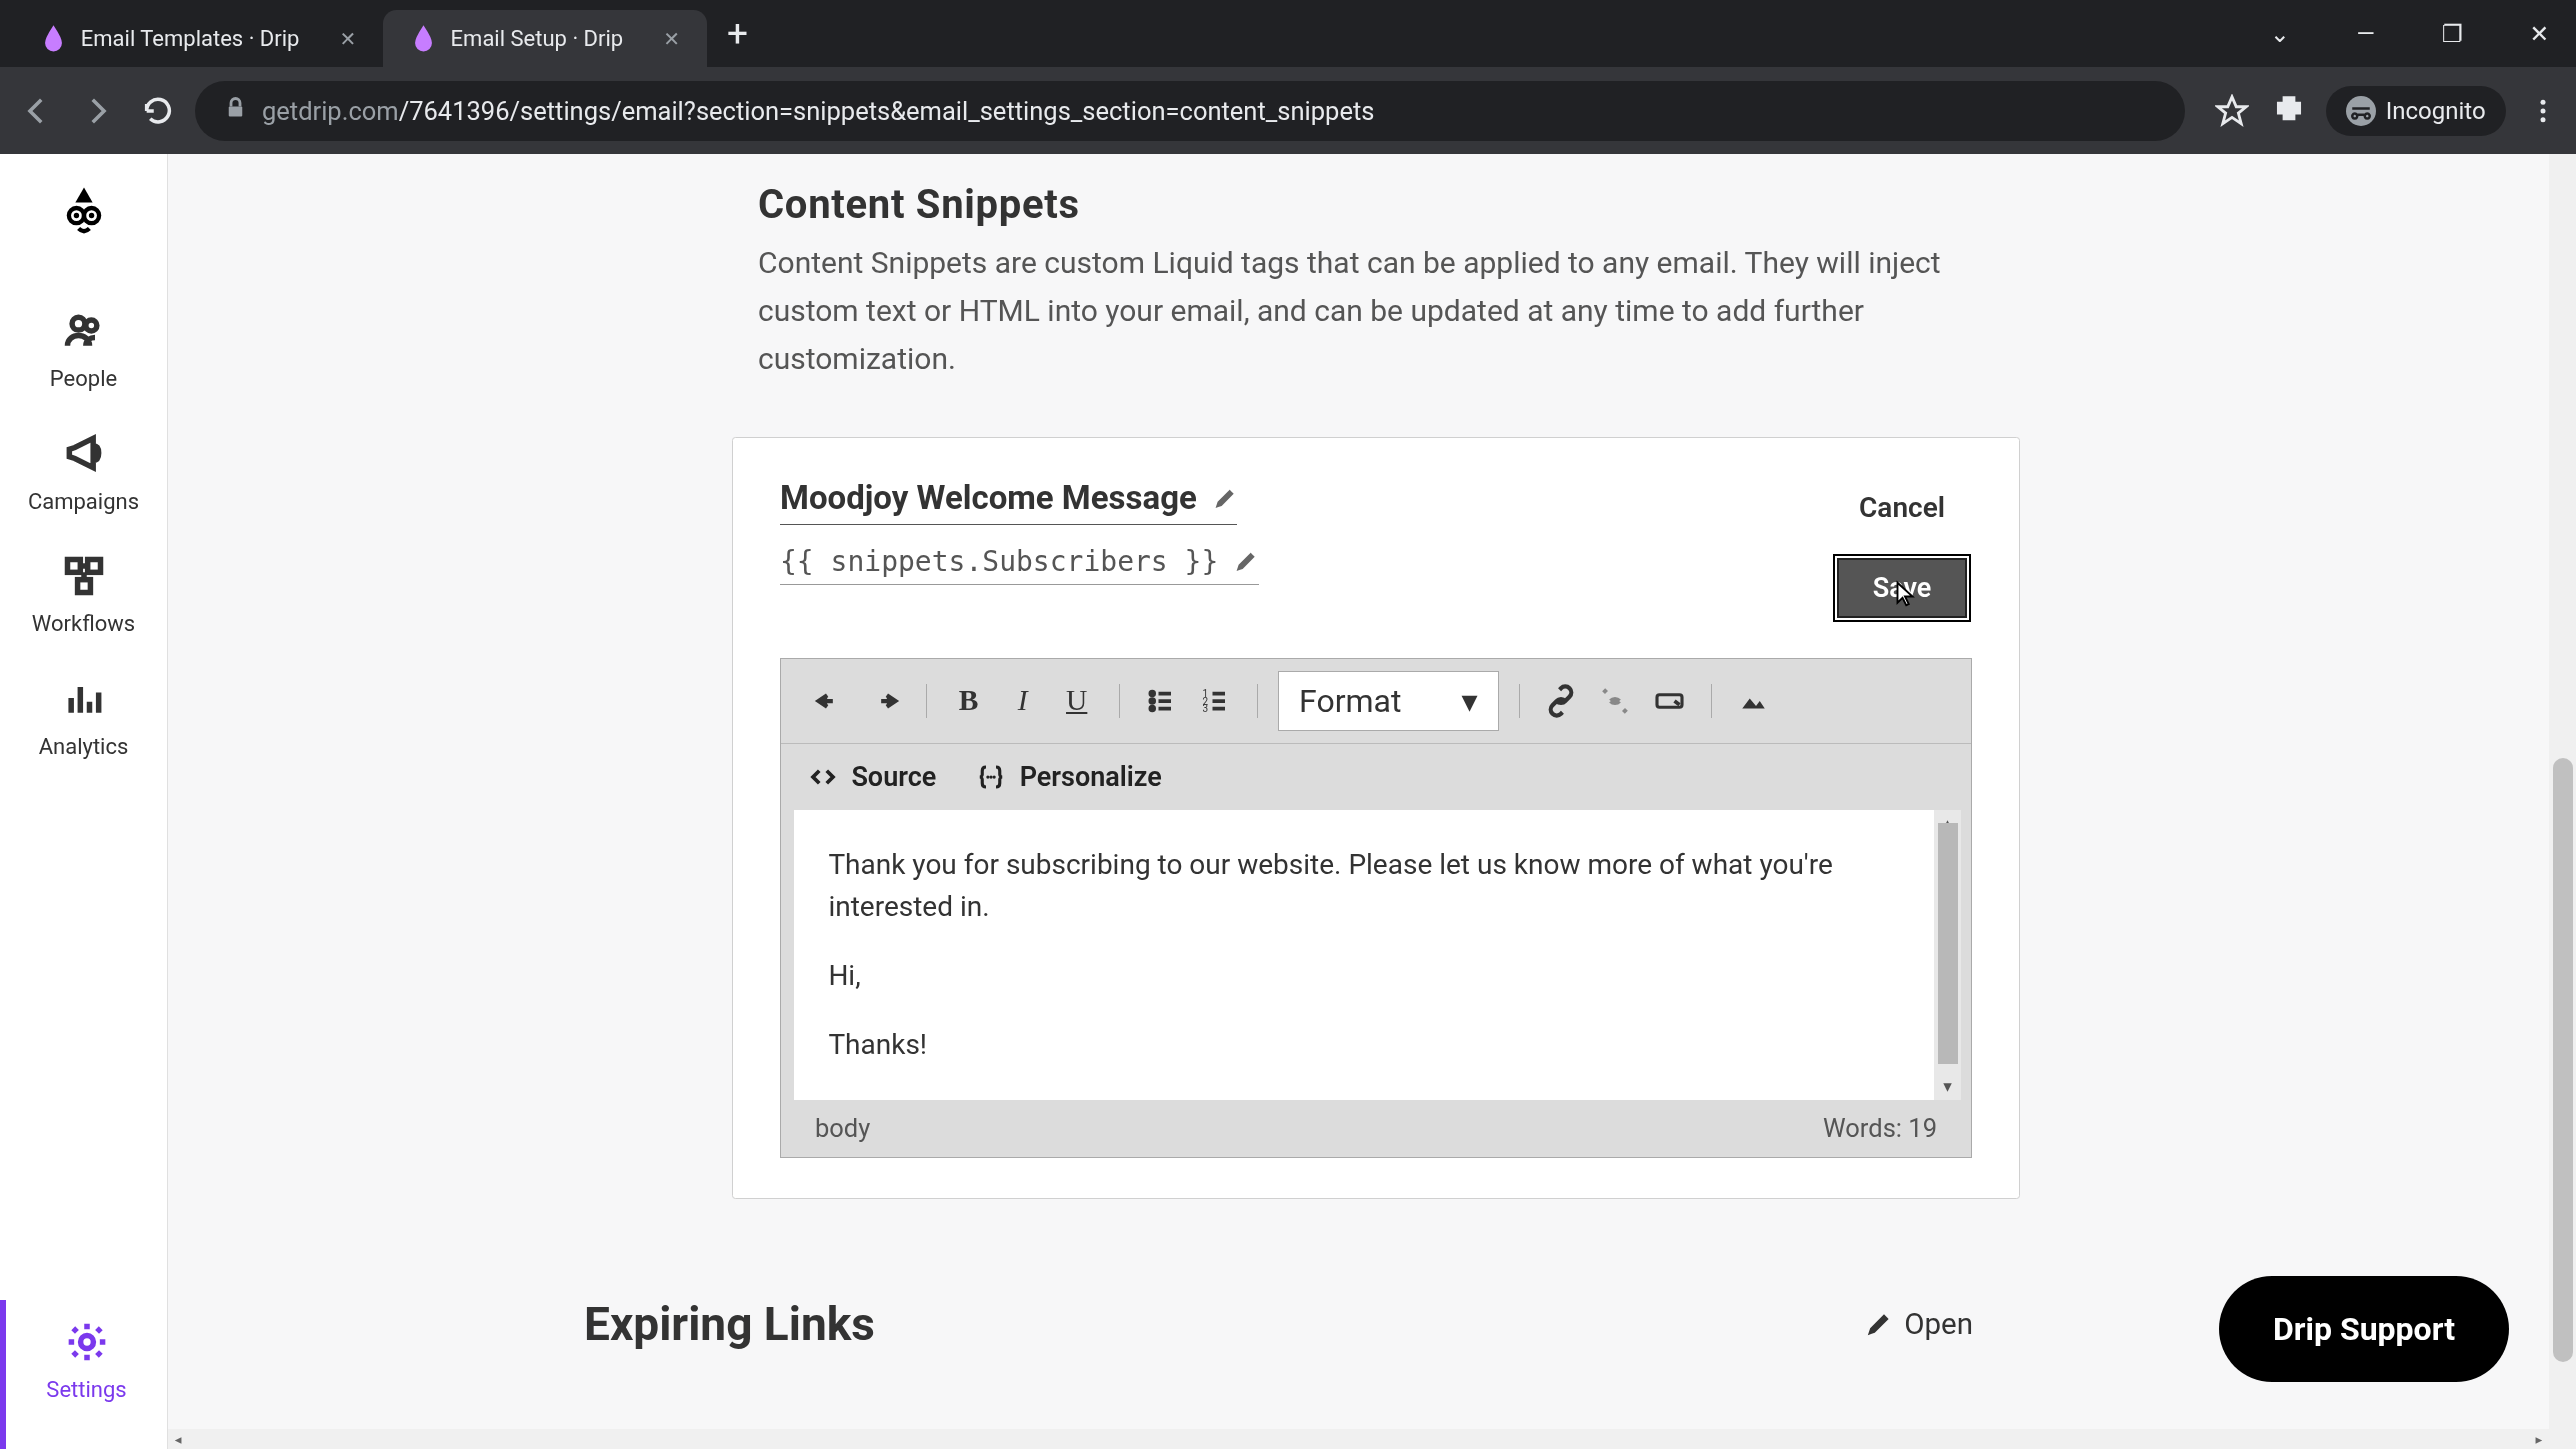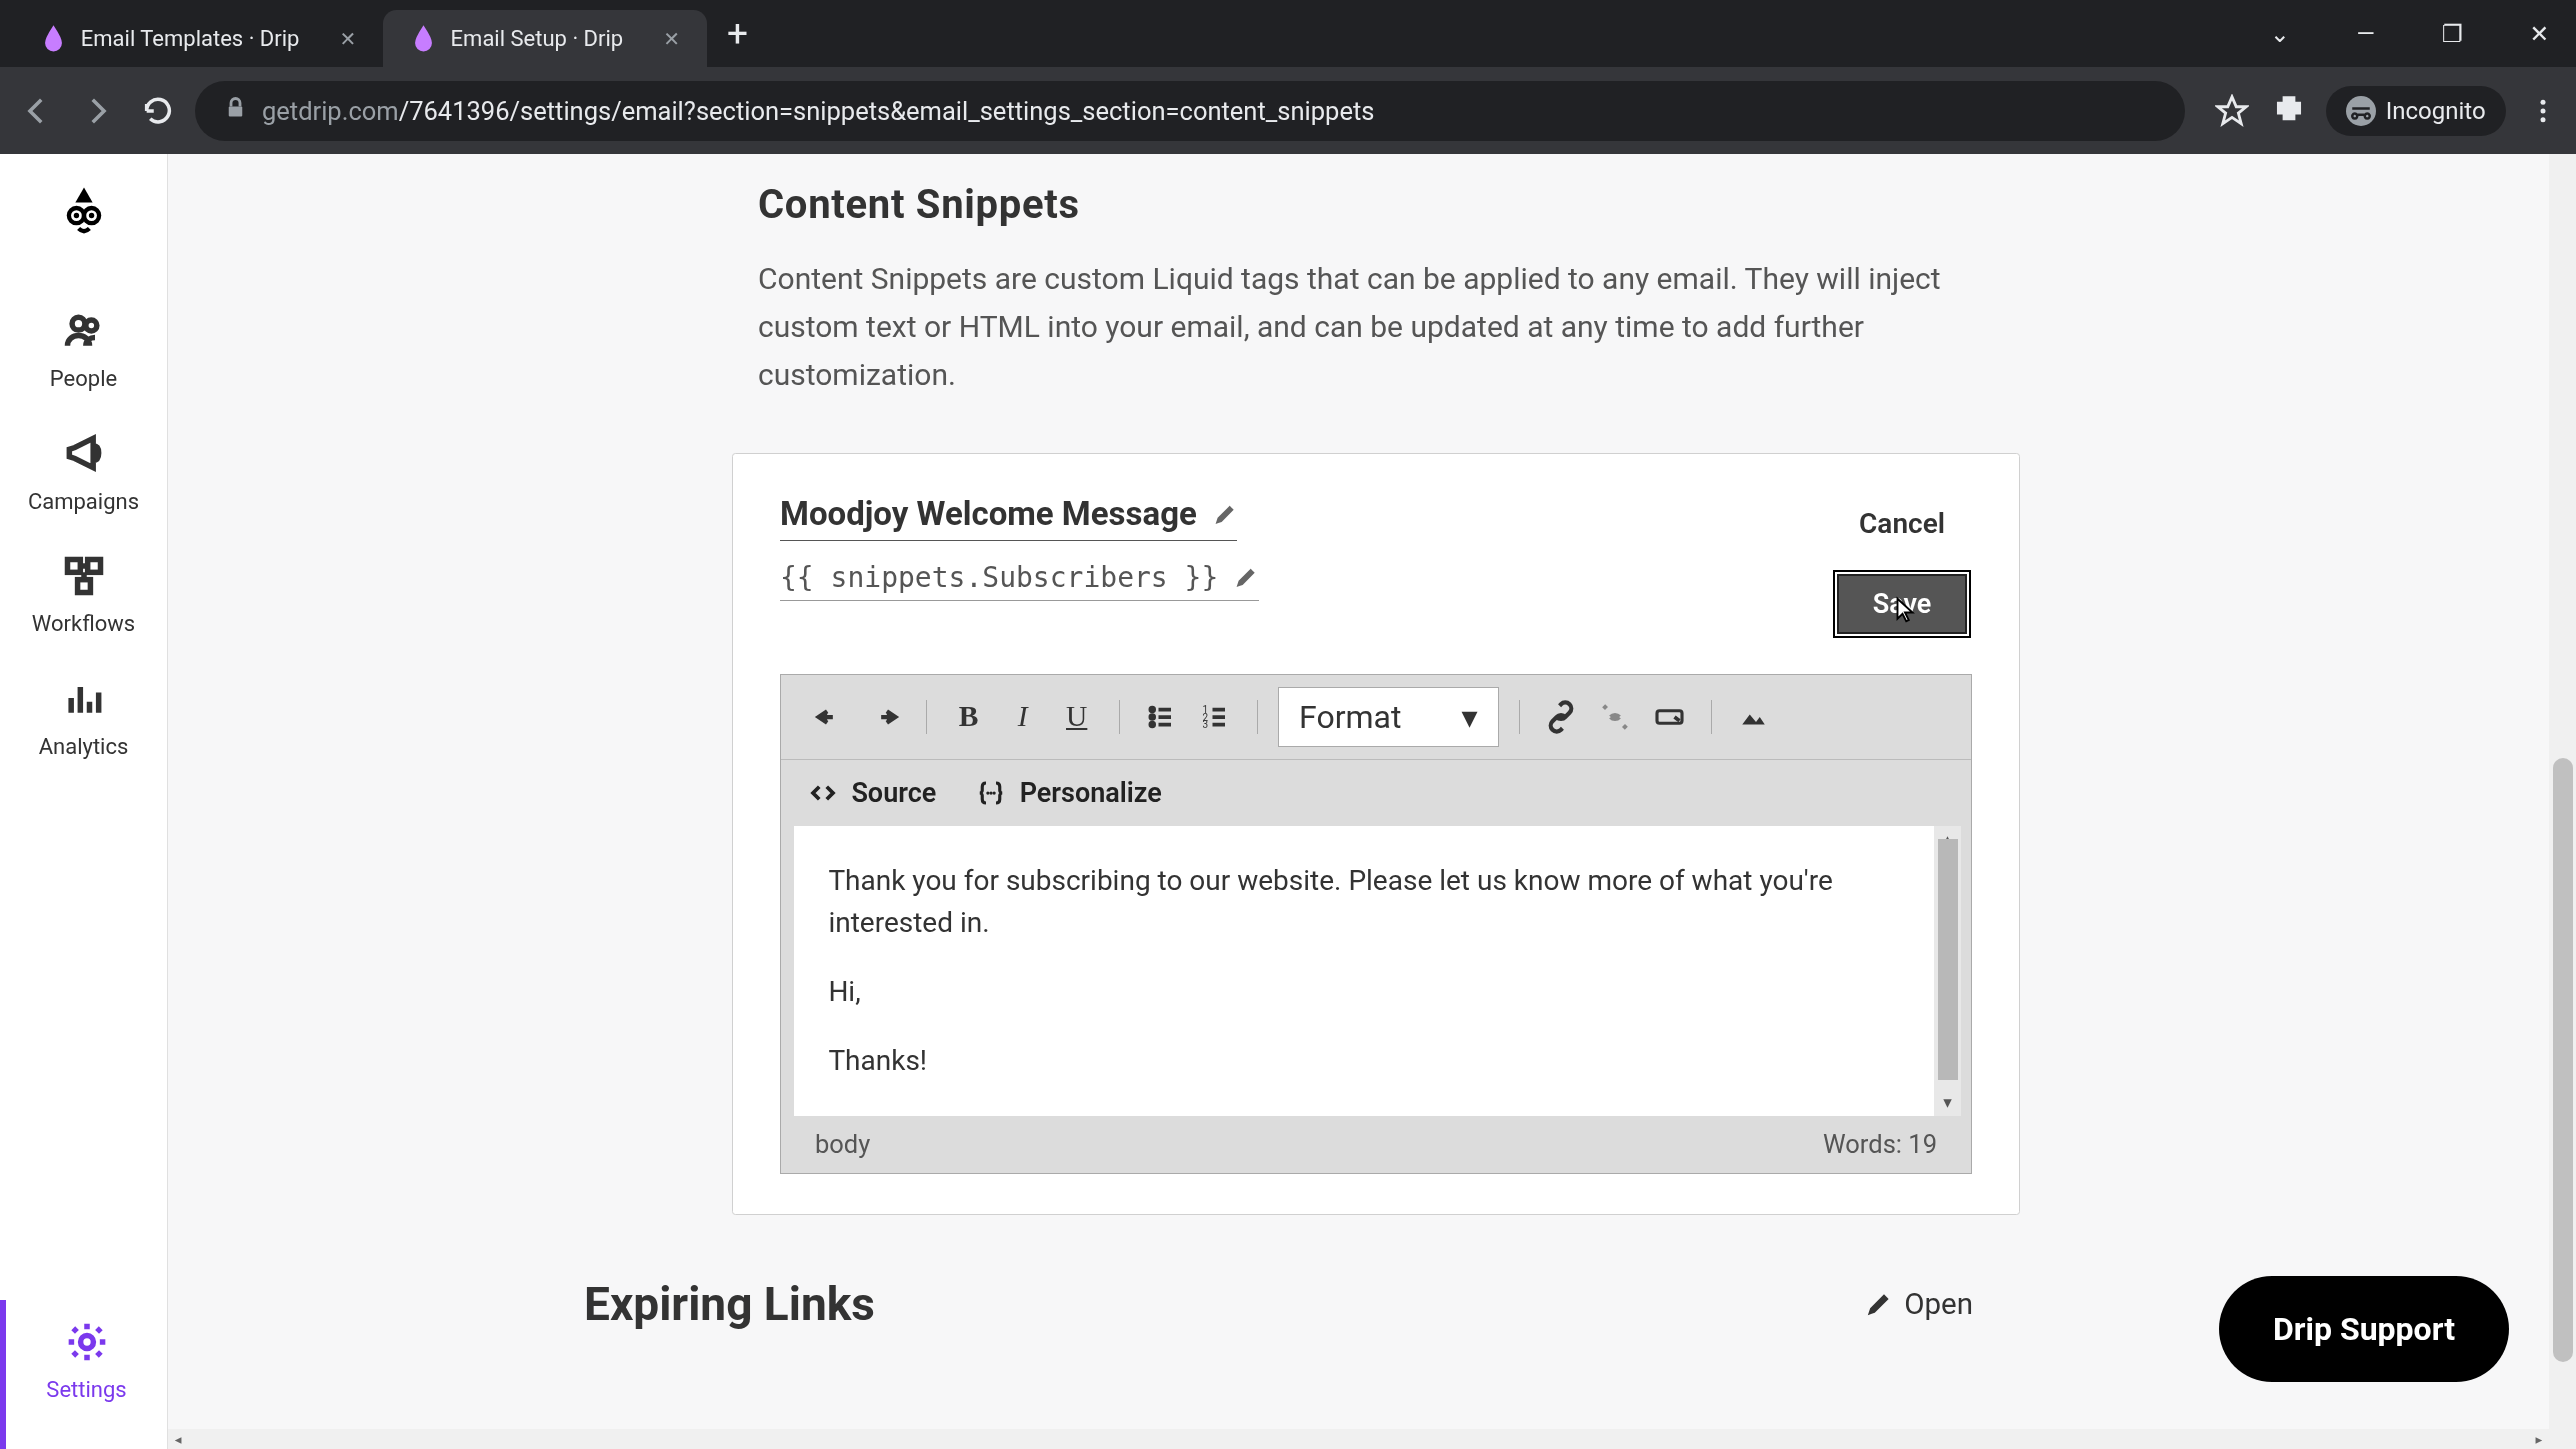--- a/index.html
+++ b/index.html
@@ -33,21 +33,21 @@
     .nav-item { display: flex; flex-direction: column; align-items: center; gap: 13.4px; padding: 20px 0; width: 100%; cursor: pointer; color: #333; font-size: 22px; }
     .nav-item.active { color: #7b39ed; border-left: 6.7px solid #7b39ed; }
     .nav-icon { width: 44px; height: 44px; }
     .nav-spacer { flex: 1; }
 
     .main-content { flex: 1; overflow-y: auto; padding: 0 0 40px 0; position: relative; }
     .scrollbar-track { position: absolute; right: 0; top: 0; width: 27px; height: 100%; background: #f0f0f0; }
     .scrollbar-thumb { position: absolute; right: 3.4px; top: 604px; width: 20px; height: 604px; background: #c0c0c0; border-radius: 10px; }
 
     .section-header { padding: 0 0 0 590px; margin-top: 27px; }
-    .section-title { font-size: 40px; font-weight: 700; color: #333; margin-bottom: 27px; letter-spacing: 0.7px; }
+    .section-title { font-size: 40px; font-weight: 700; color: #333; margin-bottom: 11px; letter-spacing: 0.7px; }
     .section-desc { font-size: 30px; color: #555; line-height: 1.6; max-width: 1221px; }
 
     .snippet-card { margin: 54px 0 0 564px; width: 1288px; border: 0.7px solid #d0d0d0; border-radius: 3.4px; background: #fff; padding: 40px 47px; }
     .snippet-header { display: flex; justify-content: space-between; align-items: flex-start; }
     .snippet-titles { display: flex; flex-direction: column; gap: 20px; }
     .snippet-name-row { display: flex; align-items: center; gap: 17px; border-bottom: 1.3px solid #555; padding-bottom: 6.7px; width: fit-content; }
     .snippet-name { font-size: 33px; font-weight: 700; color: #333; }
     .snippet-tag-row { display: flex; align-items: center; gap: 17px; border-bottom: 1.3px solid #999; padding-bottom: 6.7px; width: fit-content; }
     .snippet-tag { font-family: monospace; font-size: 28px; color: #555; }
     .pencil-icon { width: 23.5px; height: 23.5px; color: #666; cursor: pointer; }
@@ -68,21 +68,21 @@
 
     .editor-content-wrap { margin: 0 13.4px 0 13.4px; position: relative; }
     .editor-content { background: #fff; padding: 34px; font-size: 28px; color: #333; line-height: 1.5; min-height: 282px; }
     .editor-content p { margin-bottom: 27px; }
     .editor-scroll { position: absolute; right: -3.4px; top: 0; width: 27px; height: 100%; background: #e8e8e8; display: flex; flex-direction: column; justify-content: space-between; align-items: center; }
     .editor-scroll-thumb { position: absolute; top: 13.4px; width: 20px; height: 241px; background: #b8b8b8; }
     .editor-scroll-arrow { font-size: 17px; color: #555; padding: 3.4px; }
 
     .editor-footer { display: flex; justify-content: space-between; padding: 13.4px 34px; font-size: 25.5px; color: #555; }
 
-    .section2 { margin-top: 62px; padding: 0 0 0 416px; display: flex; align-items: center; justify-content: space-between; width: 1805px; text-align: right; }
+    .section2 { margin-top: 98px; padding: 0 0 0 416px; display: flex; align-items: center; justify-content: space-between; width: 1805px; text-align: right; }
     .section2-title { font-size: 46px; font-weight: 700; color: #333; }
     .open-link { display: flex; align-items: center; gap: 11px; font-size: 29.5px; color: #333; cursor: pointer; }
 
     .support-btn { position: fixed; bottom: 67px; right: 67px; background: #000; color: #fff; font-size: 32px; font-weight: 700; padding: 34px 54px; border-radius: 54px; cursor: pointer; border: none; }
 
     .bottom-scroll { position: fixed; bottom: 0; left: 168px; right: 27px; height: 20px; background: #f0f0f0; display: flex; justify-content: space-between; align-items: center; padding: 0 6.7px; font-size: 13.4px; color: #666;}
 
     
     svg { stroke: currentColor; fill: none; stroke-width: 3; }
   </style>

